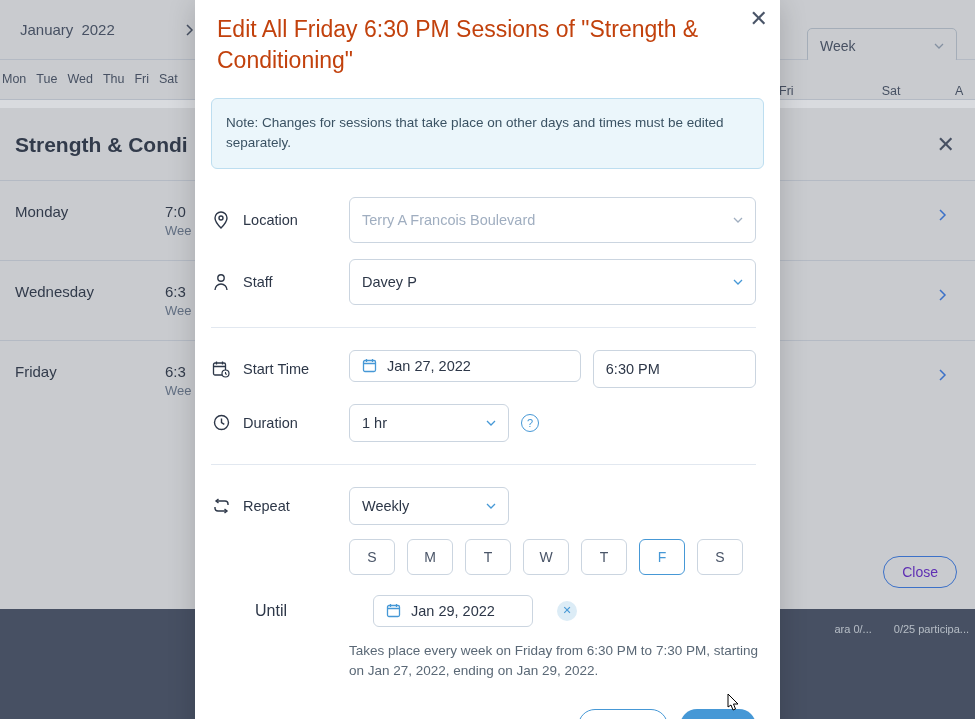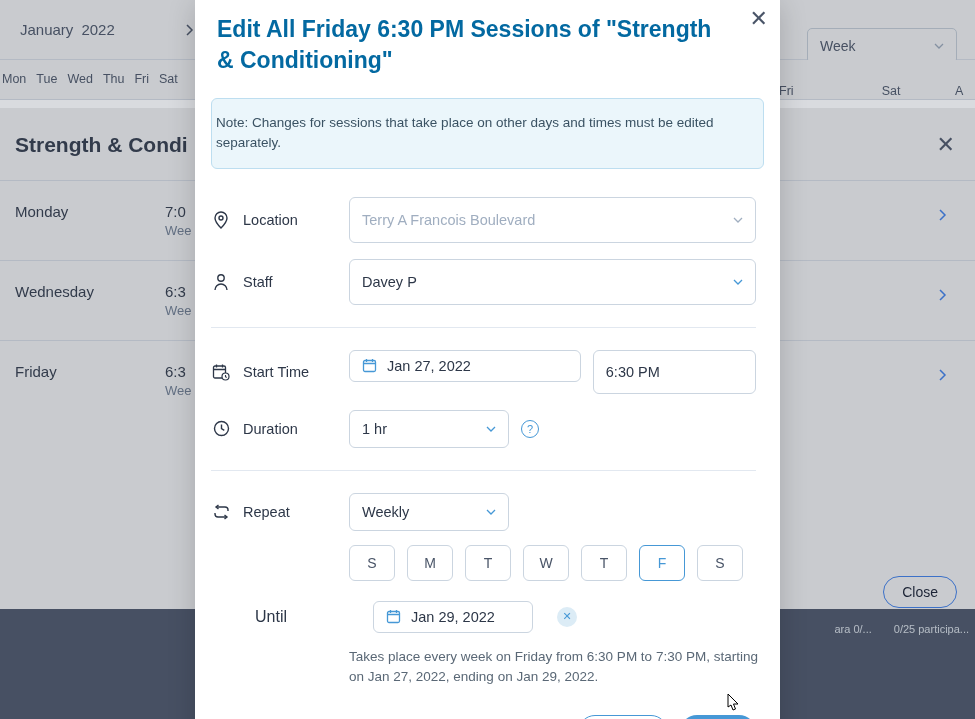--- a/index.html
+++ b/index.html
@@ -17,39 +17,39 @@
 .bg-panel-header { display: flex; align-items: center; justify-content: space-between; padding: 24px 20px 22px 15px; }
 .bg-panel-title { font-size: 21px; font-weight: 700; color: #2d3748; }
 .bg-panel-close { font-size: 22px; color: #4a5568; }
 .bg-row { border-top: 1px solid #e2e8f0; padding: 22px 15px; display: flex; align-items: flex-start; }
 .bg-row-day { width: 150px; font-size: 15px; color: #2d3748; }
 .bg-row-time { font-size: 15px; color: #2d3748; }
 .bg-row-sub { font-size: 13px; color: #718096; margin-top: 3px; }
 .bg-row-chev { margin-left: auto; color: #3b82f6; }
 .bg-bottom { position: absolute; bottom: 0; left: 0; right: 0; height: 110px; background: #4a5568; display: flex; align-items: flex-start; padding-top: 10px; }
 .bg-bottom-cell { font-size: 11px; color: #e2e8f0; padding: 4px 6px; }
-.bg-close-btn { position: absolute; right: 18px; top: 576px; border: 1px solid #3b82f6; color: #0f172a; background: #fff; border-radius: 18px; padding: 7px 18px; font-size: 14px; }
+.bg-close-btn { position: absolute; right: 18px; top: 556px; border: 1px solid #3b82f6; color: #6d28d9; background: #fff; border-radius: 18px; padding: 7px 18px; font-size: 14px; }
 .overlay { position: absolute; inset: 0; background: rgba(80,92,110,0.22); }
 .modal { position: absolute; left: 195px; top: 0; width: 585px; background: #fff; border-radius: 0 0 6px 6px; box-shadow: 0 4px 28px rgba(0,0,0,0.18); padding: 0 0 24px 0; }
 .modal-close { position: absolute; top: 6px; right: 12px; font-size: 22px; color: #4a5568; cursor: pointer; background: none; border: none; }
-.modal-title { font-size: 23px; font-weight: 700; color: #0369a1; padding: 14px 50px 0 22px; line-height: 1.35; }
-.note { margin: 22px 16px 0 16px; background: #ebf6fb; border: 1px solid #bddef0; border-radius: 6px; padding: 14px 4px; font-size: 13.5px; color: #3a5263; line-height: 1.5; }
+.modal-title { font-size: 23px; font-weight: 400; color: #c2410c; padding: 14px 50px 0 22px; line-height: 1.35; }
+.note { margin: 22px 16px 0 16px; background: #ebf6fb; border: 1px solid #bddef0; border-radius: 6px; padding: 14px 14px; font-size: 13.5px; color: #3a5263; line-height: 1.5; }
 .form { padding: 20px 24px 0 16px; }
 .row { display: flex; align-items: center; padding: 8px 0; min-height: 48px; }
 .row .ico { width: 20px; height: 20px; color: #2d3748; display: flex; align-items: center; justify-content: center; margin-right: 12px; flex-shrink: 0; }
 .row .lbl { width: 106px; font-size: 14.5px; color: #2d3748; flex-shrink: 0; }
 .sel { flex: 1; height: 46px; border: 1px solid #cbd5e0; border-radius: 6px; background: #fff; display: flex; align-items: center; padding: 0 12px; font-size: 14.5px; color: #2d3748; position: relative; }
 .sel.ph { color: #a0aec0; }
 .sel .chev { margin-left: auto; color: #4698d6; }
 .sel.grey .chev { color: #a0aec0; }
 .hr { border: none; border-top: 1px solid #e2e8f0; margin: 14px 0; }
 .date-row { display: flex; gap: 12px; flex: 1; }
 .date-input { height: 32px; border: 1px solid #cbd5e0; border-radius: 6px; display: flex; align-items: center; padding: 0 12px; font-size: 14.5px; gap: 10px; }
 .date-input .cal-ico { color: #4698d6; }
-.time-input { flex: 1; height: 44px; border: 1px solid #cbd5e0; border-radius: 6px; display: flex; align-items: center; padding: 0 12px; font-size: 14.5px; }
+.time-input { flex: 1; height: 38px; border: 1px solid #cbd5e0; border-radius: 6px; display: flex; align-items: center; padding: 0 12px; font-size: 14.5px; }
 .dur-row { display: flex; align-items: center; gap: 12px; flex: 1; }
 .dur-sel { width: 160px; height: 38px; border: 1px solid #cbd5e0; border-radius: 6px; display: flex; align-items: center; padding: 0 12px; font-size: 14.5px; }
 .dur-sel .chev { margin-left: auto; color: #4698d6; }
 .help-ico { width: 18px; height: 18px; border: 1.5px solid #4698d6; border-radius: 50%; color: #4698d6; display: flex; align-items: center; justify-content: center; font-size: 11px; }
 .days-row { display: flex; gap: 12px; padding-left: 138px; margin-top: 6px; }
 .day-btn { width: 46px; height: 36px; border: 1px solid #cbd5e0; border-radius: 6px; background: #fff; font-size: 14px; color: #4a5568; display: flex; align-items: center; justify-content: center; cursor: pointer; }
 .day-btn.active { border: 1.5px solid #4698d6; color: #4698d6; }
 .until-wrap { position: relative; display: flex; align-items: center; gap: 12px; }
 .clear-ico { width: 20px; height: 20px; border-radius: 50%; background: #dcecf6; color: #4698d6; display: flex; align-items: center; justify-content: center; font-size: 11px; cursor: pointer; }
 .summary { padding: 14px 16px 0 154px; font-size: 13.5px; color: #5a6876; line-height: 1.5; }

